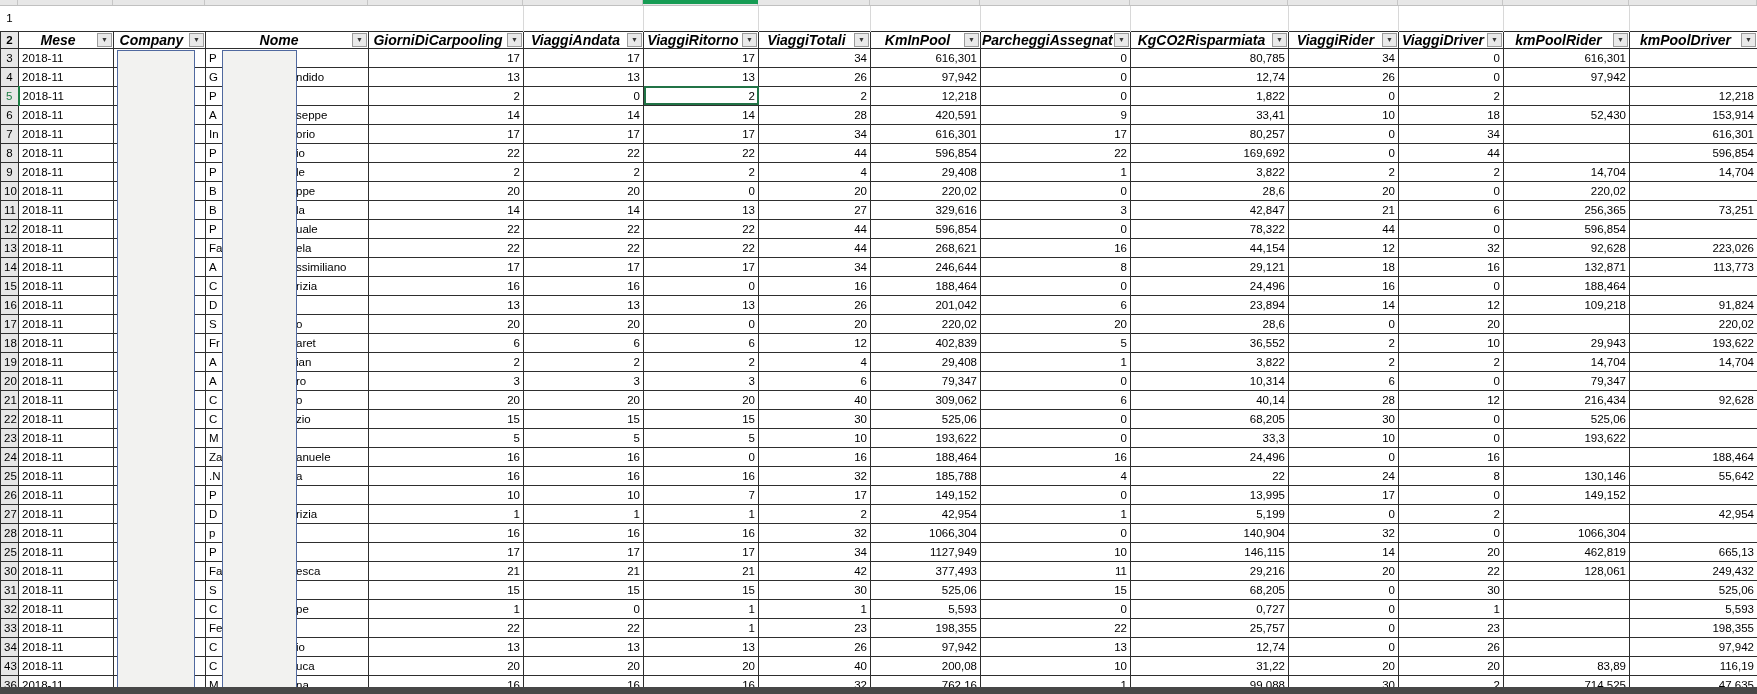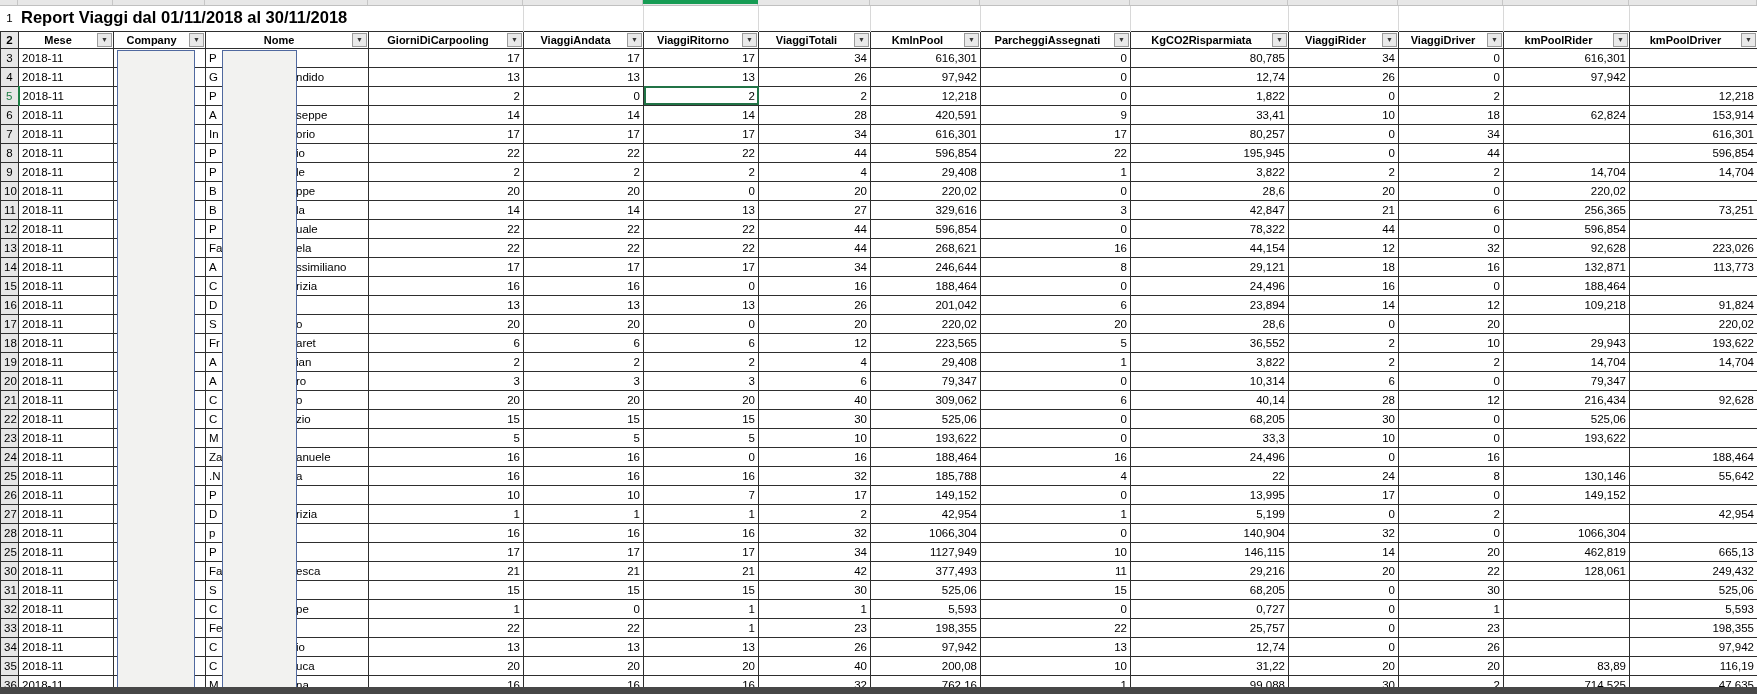--- a/index.html
+++ b/index.html
@@ -24,21 +24,21 @@
   
   td.gut{background:#e7e7e7;border:1px solid #c4c4c4;border-right:1px solid #939393;
          text-align:center;color:#3d3d3d;font-size:11px;padding:0 2px;}
   td.gut.sel{color:#1e7e45;border-right:2px solid #1e7e45;}
   tr.titlerow td.gut{border-top:none;}
 
   
   tr.headrow{height:17px;}
   tr.headrow td{border:1px solid #2e2e2e;font-weight:bold;padding:0 1px;}
   .hwrap{display:flex;align-items:center;height:100%;}
-  .hlabel{flex:1;text-align:center;font-size:11px;overflow:hidden;white-space:nowrap;}
+  .hlabel{flex:1;text-align:center;font-size:14px;overflow:hidden;white-space:nowrap;font-style:italic;}
   .fbtn{flex:0 0 13px;width:13px;height:12px;background:#e9e9e9;border:1px solid #9c9c9c;
         font-size:7px;line-height:11px;color:#3a3a3a;text-align:center;margin-left:1px;cursor:pointer;}
 
   
   tr.data{height:18.8px;}
   tr.data td{border:1px solid #2e2e2e;line-height:18px;}
   td.num{text-align:right;}
   td.txt{text-align:left;}
   td.nome{position:relative;}
   .nome-right{position:absolute;left:90px;top:0;line-height:18.8px;}
@@ -67,21 +67,20 @@
       <div class="tick" style="left: 979px;"></div>
       <div class="tick" style="left: 1129px;"></div>
       <div class="tick" style="left: 1287px;"></div>
       <div class="tick" style="left: 1397px;"></div>
       <div class="tick" style="left: 1502px;"></div>
       <div class="tick" style="left: 1628px;"></div>
       <div class="tick" style="left: 1756px;"></div>
     </div>
   <div class="col-indicator" id="colind" style="left: 643px; width: 115px; background: rgb(22, 156, 84);"></div>
 
-  <div class="title-overlay">Report Viaggi dal 01/11/2018 al 30/11/2018</div>
 
   <table class="grid" id="grid">
     <colgroup id="cols">
         <col style="width: 18px;">
         <col style="width: 95px;">
         <col style="width: 92px;">
         <col style="width: 163px;">
         <col style="width: 155px;">
         <col style="width: 120px;">
         <col style="width: 115px;">
@@ -257,21 +256,21 @@
           <td class="txt nome"><span>A</span><span class="nome-right">seppe</span></td>
           <td class="num">14</td>
           <td class="num">14</td>
           <td class="num">14</td>
           <td class="num">28</td>
           <td class="num">420,591</td>
           <td class="num">9</td>
           <td class="num">33,41</td>
           <td class="num">10</td>
           <td class="num">18</td>
-          <td class="num">62,824</td>
+          <td class="num">52,430</td>
           <td class="num">153,914</td>
         </tr>
         <tr class="data">
           <td class="gut">7</td>
           <td class="txt">2018-11</td>
           <td class="txt"><span>E</span></td>
           <td class="txt nome"><span>In</span><span class="nome-right">orio</span></td>
           <td class="num">17</td>
           <td class="num">17</td>
           <td class="num">17</td>
@@ -288,21 +287,21 @@
           <td class="gut">8</td>
           <td class="txt">2018-11</td>
           <td class="txt"><span>E</span></td>
           <td class="txt nome"><span>P</span><span class="nome-right">io</span></td>
           <td class="num">22</td>
           <td class="num">22</td>
           <td class="num">22</td>
           <td class="num">44</td>
           <td class="num">596,854</td>
           <td class="num">22</td>
-          <td class="num">195,945</td>
+          <td class="num">169,692</td>
           <td class="num">0</td>
           <td class="num">44</td>
           <td class="num"></td>
           <td class="num">596,854</td>
         </tr>
         <tr class="data">
           <td class="gut">9</td>
           <td class="txt">2018-11</td>
           <td class="txt"><span>E</span></td>
           <td class="txt nome"><span>P</span><span class="nome-right">le</span></td>
@@ -456,21 +455,21 @@
         </tr>
         <tr class="data">
           <td class="gut">18</td>
           <td class="txt">2018-11</td>
           <td class="txt"><span>E</span></td>
           <td class="txt nome"><span>Fr</span><span class="nome-right">aret</span></td>
           <td class="num">6</td>
           <td class="num">6</td>
           <td class="num">6</td>
           <td class="num">12</td>
-          <td class="num">223,565</td>
+          <td class="num">402,839</td>
           <td class="num">5</td>
           <td class="num">36,552</td>
           <td class="num">2</td>
           <td class="num">10</td>
           <td class="num">29,943</td>
           <td class="num">193,622</td>
         </tr>
         <tr class="data">
           <td class="gut">19</td>
           <td class="txt">2018-11</td>
@@ -737,21 +736,21 @@
           <td class="num">26</td>
           <td class="num">97,942</td>
           <td class="num">13</td>
           <td class="num">12,74</td>
           <td class="num">0</td>
           <td class="num">26</td>
           <td class="num"></td>
           <td class="num">97,942</td>
         </tr>
         <tr class="data">
-          <td class="gut">35</td>
+          <td class="gut">43</td>
           <td class="txt">2018-11</td>
           <td class="txt"><span>E</span></td>
           <td class="txt nome"><span>C</span><span class="nome-right">uca</span></td>
           <td class="num">20</td>
           <td class="num">20</td>
           <td class="num">20</td>
           <td class="num">40</td>
           <td class="num">200,08</td>
           <td class="num">10</td>
           <td class="num">31,22</td>

